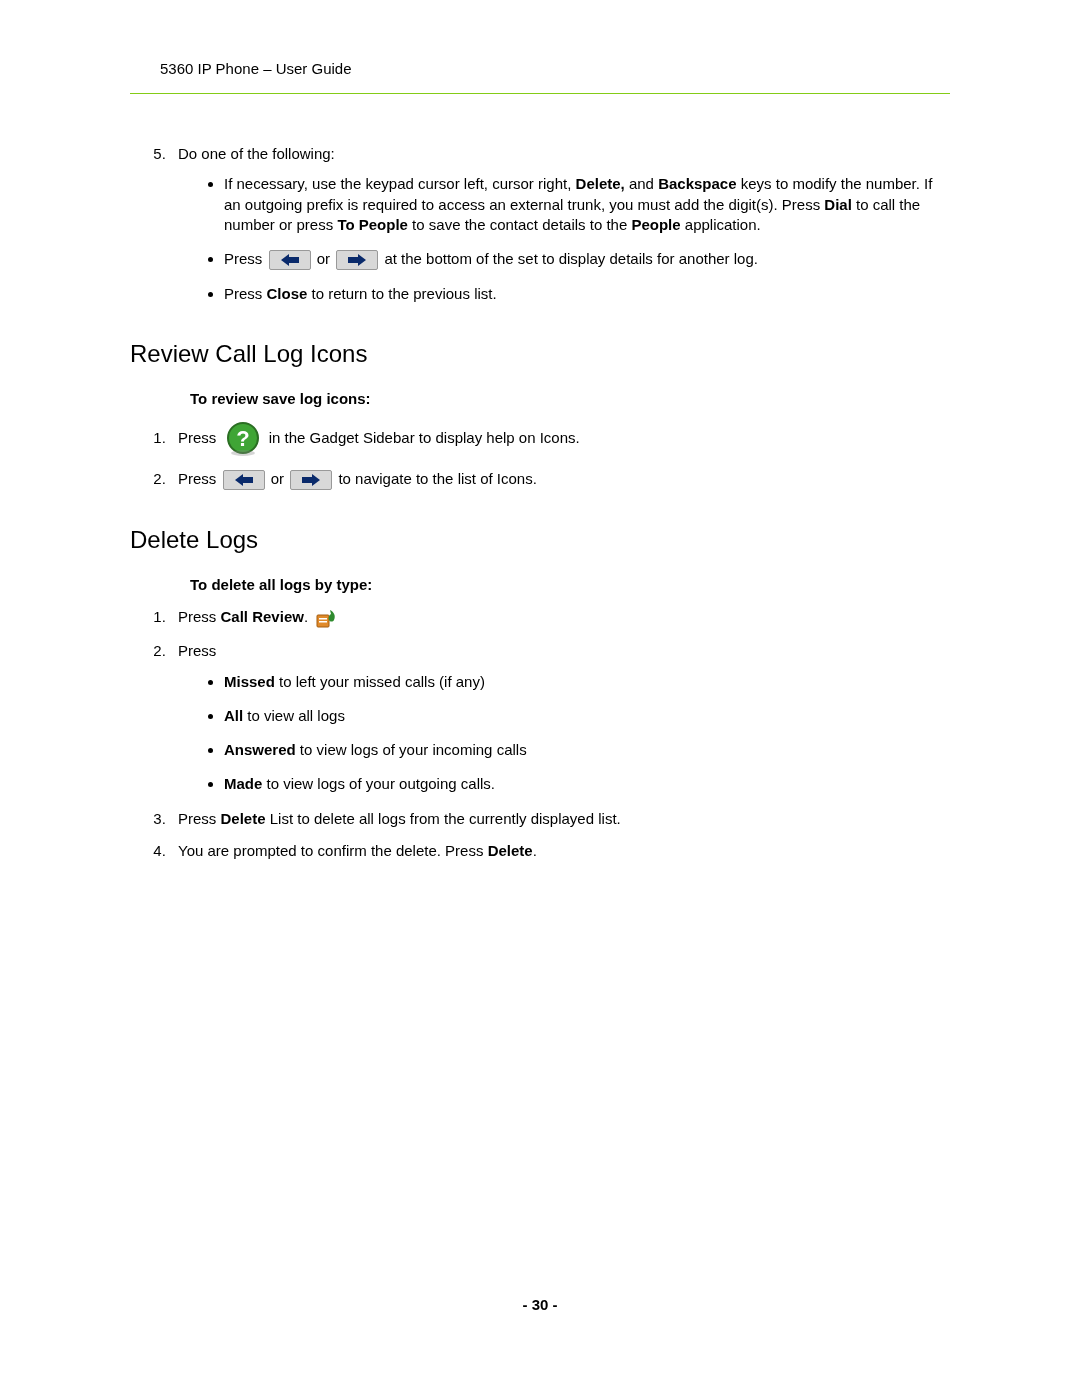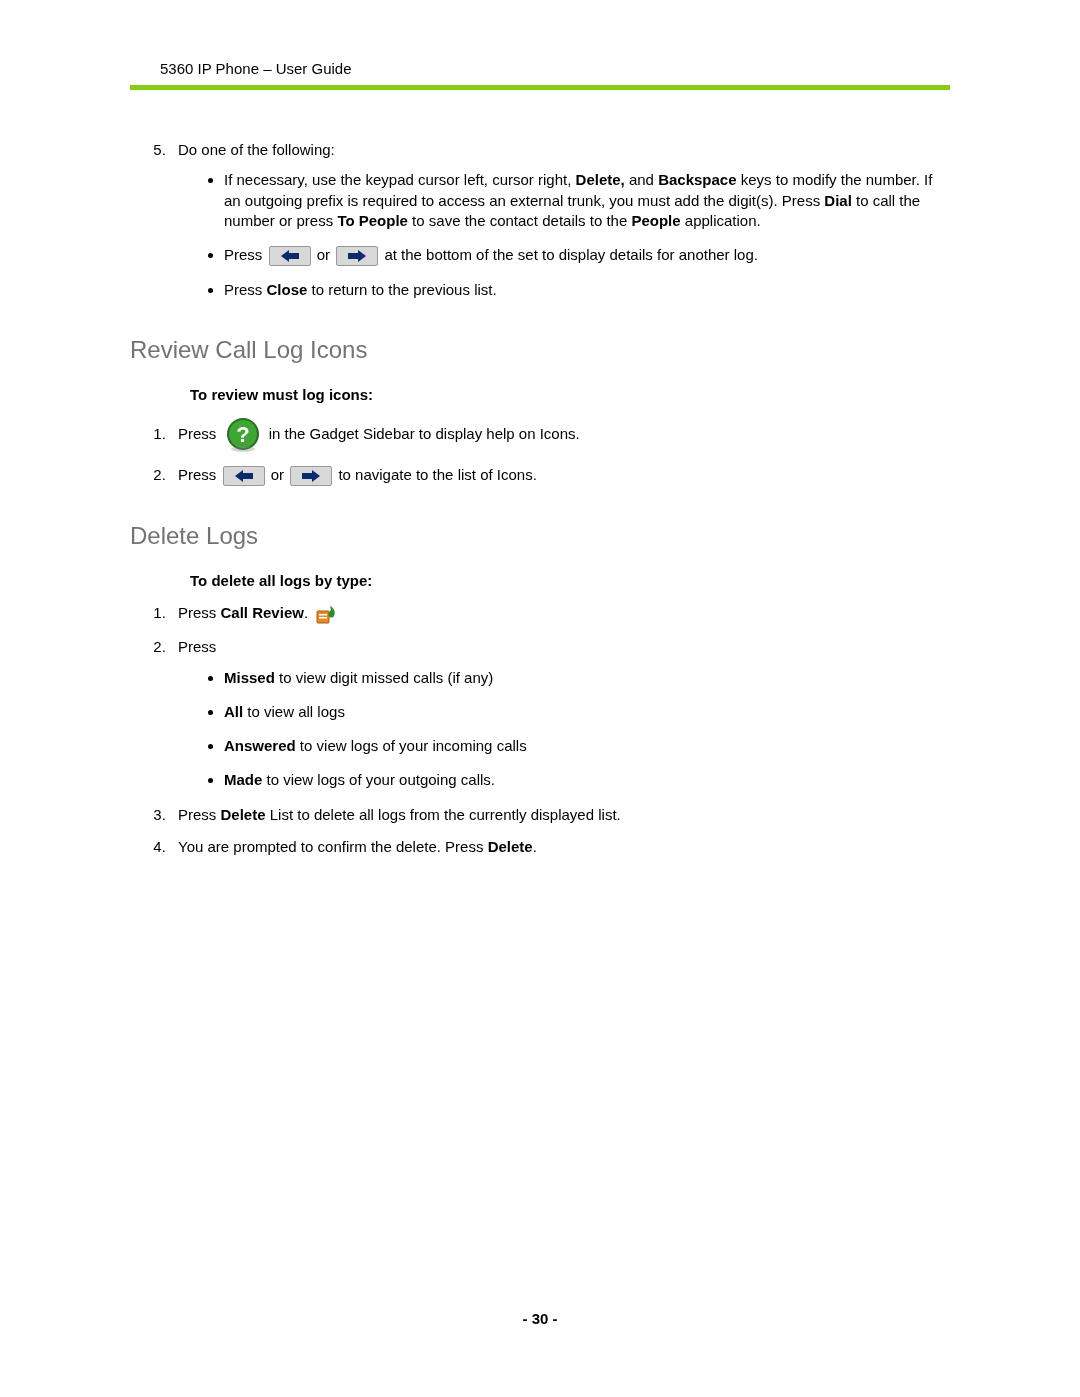--- a/index.html
+++ b/index.html
@@ -12,32 +12,32 @@
   }
   .page {
     width: 1080px;
     height: 1397px;
     margin: 0 auto;
     position: relative;
     box-sizing: border-box;
     padding: 60px 130px 0 130px;
   }
   .header-line {
-    border-bottom: 5px solid #84cc16;
-    padding-bottom: 8px;
+    border-bottom: 1px solid #84cc16;
+    padding-bottom: 16px;
     margin-bottom: 50px;
   }
   .header-text {
     font-size: 15px;
     margin-left: 30px;
   }
   h2.section {
     font-family: Arial, Helvetica, sans-serif;
     font-weight: normal;
-    color: #737373;
+    color: #000000;
     font-size: 24px;
     margin: 36px 0 18px 0;
   }
   ol.numlist {
     list-style: decimal;
     margin: 0 0 0 40px;
     padding: 0;
   }
   ol.numlist > li {
     padding-left: 8px;
@@ -84,21 +84,21 @@
   .callhist-icon {
     display: inline-block;
     vertical-align: middle;
     width: 22px;
     height: 22px;
     margin-left: 4px;
   }
   .footer {
     position: absolute;
     left: 0; right: 0;
-    bottom: 70px;
+    bottom: 84px;
     text-align: center;
     font-weight: bold;
     font-size: 15px;
   }
 </style>
 </head>
 <body>
 
 <div class="page">
 
@@ -129,21 +129,21 @@
           <span> at the bottom of the set to display details for another log.</span>
         </li>
         <li>
           <span>Press </span><span class="bold">Close</span><span> to return to the previous list.</span>
         </li>
       </ul>
     </li>
   </ol>
 
   <h2 class="section">Review Call Log Icons</h2>
-  <div class="subhead">To review must log icons:</div>
+  <div class="subhead">To review save log icons:</div>
   <ol class="numlist">
     <li>
       <span>Press  </span>
       <span class="help-icon">
         <svg width="36" height="36" viewBox="0 0 36 36">
           <circle cx="18" cy="17" r="15" fill="#3fa535" stroke="#2b6e23" stroke-width="2"></circle>
           <ellipse cx="18" cy="32" rx="12" ry="3" fill="#888" opacity="0.35"></ellipse>
           <text x="18" y="25" text-anchor="middle" font-size="22" font-weight="bold" fill="#fff" font-family="Arial">?</text>
         </svg>
       </span>
@@ -178,21 +178,21 @@
           <rect x="1" y="8" width="12" height="12" rx="1" fill="#e08a2a" stroke="#a55d0f"></rect>
           <rect x="3" y="11" width="8" height="1.5" fill="#fff"></rect>
           <rect x="3" y="14" width="8" height="1.5" fill="#fff"></rect>
           <path d="M14 3 C18 5, 20 9, 18 13 C17 15, 14 15, 13 13 C12 11, 13 8, 15 7 Z" fill="#2e8b2e"></path>
         </svg>
       </span>
     </li>
     <li>
       <span>Press</span>
       <ul class="bullets">
-        <li><span class="bold">Missed</span><span> to view digit missed calls (if any)</span></li>
+        <li><span class="bold">Missed</span><span> to left your missed calls (if any)</span></li>
         <li><span class="bold">All</span><span> to view all logs</span></li>
         <li><span class="bold">Answered</span><span> to view logs of your incoming calls</span></li>
         <li><span class="bold">Made</span><span> to view logs of your outgoing calls.</span></li>
       </ul>
     </li>
     <li>
       <span>Press </span><span class="bold">Delete</span><span> List to delete all logs from the currently displayed list.</span>
     </li>
     <li>
       <span>You are prompted to confirm the delete. Press </span><span class="bold">Delete</span><span>.</span>

